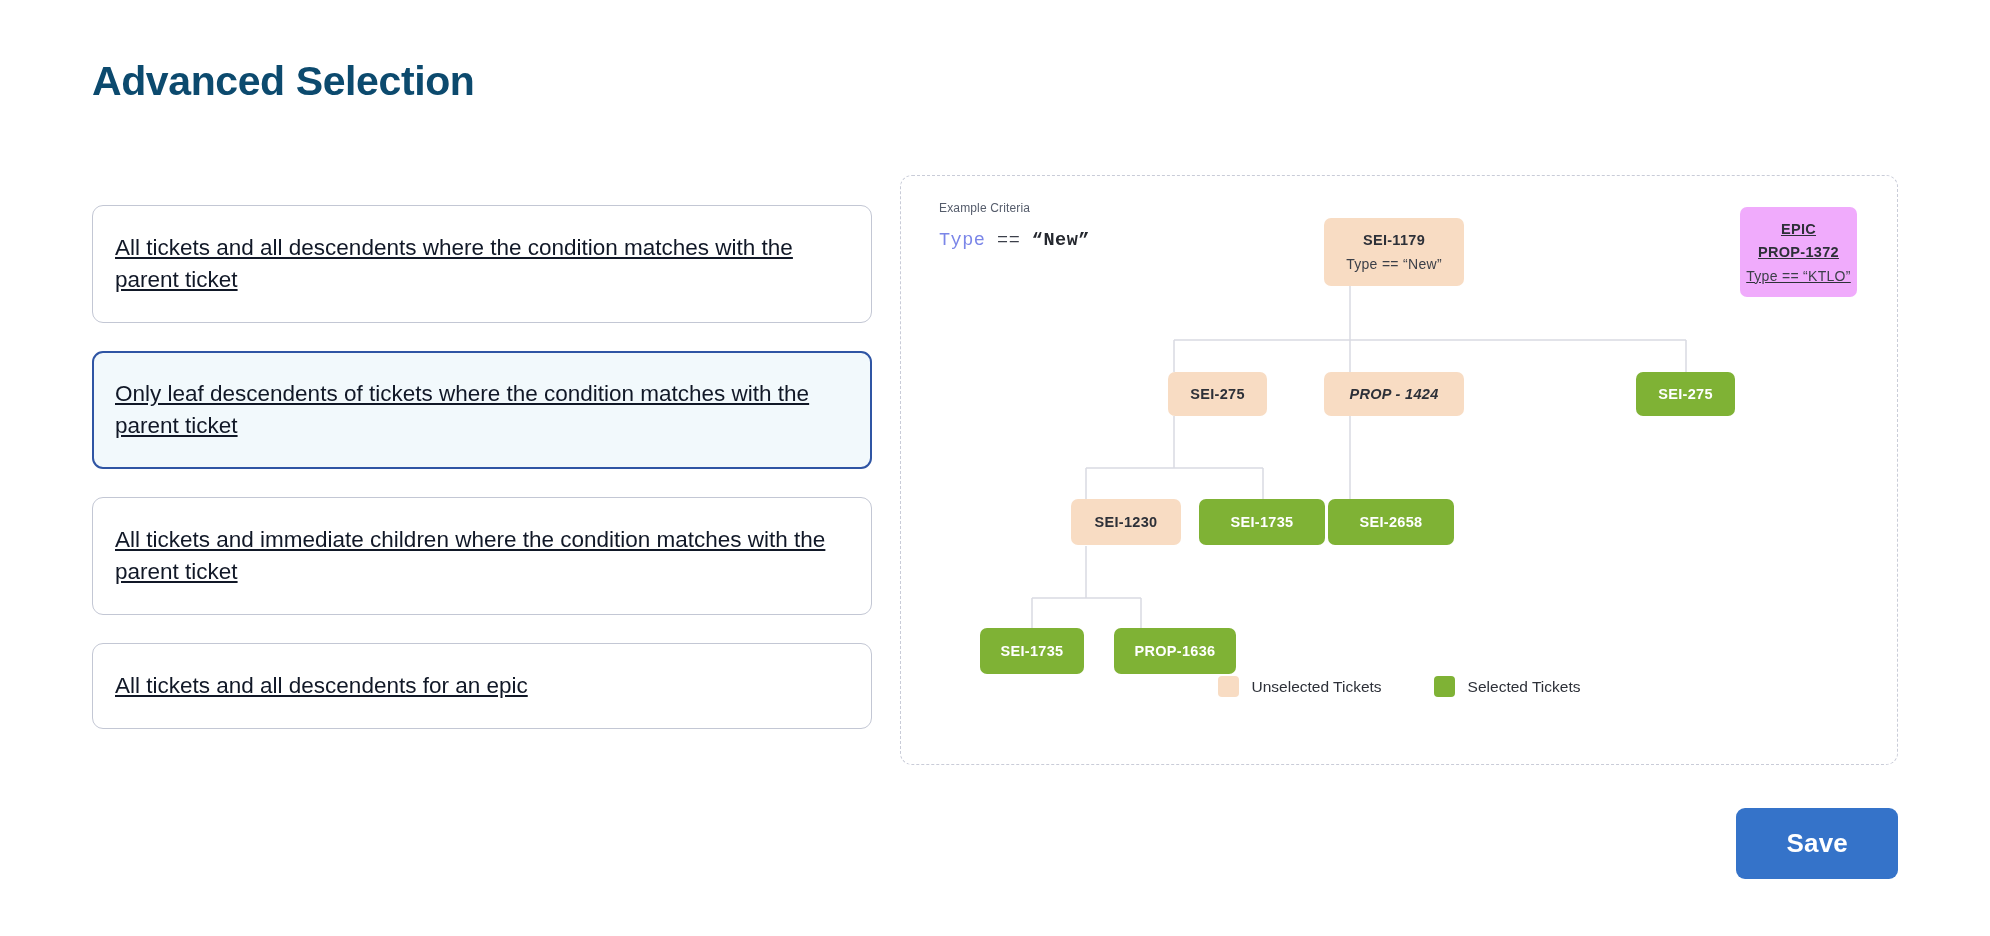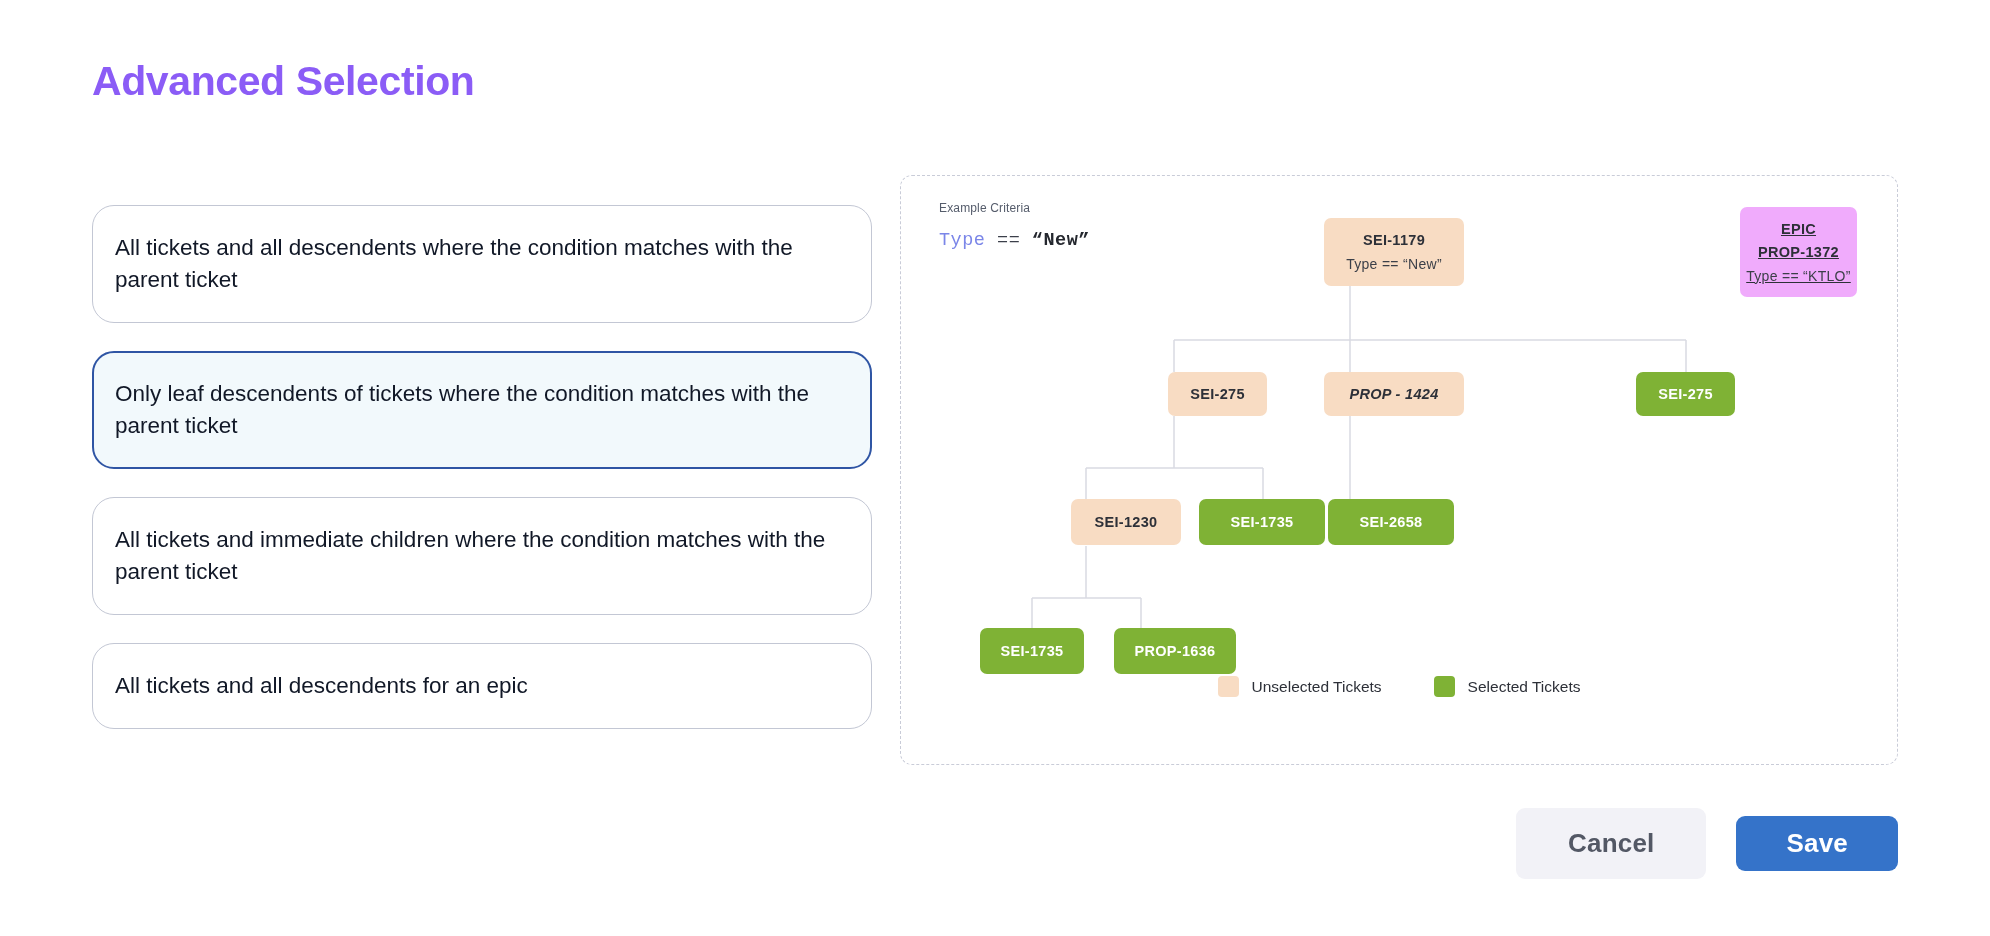--- a/index.html
+++ b/index.html
@@ -16,43 +16,44 @@
     overflow: hidden;
   }
 
   .page-title {
     position: absolute;
     left: 92px;
     top: 58px;
     font-size: 41px;
     font-weight: bold;
     letter-spacing: -0.4px;
-    color: #8b5cf6;
+    color: #0c4a6e;
   }
 
   
   .options {
     position: absolute;
     left: 92px;
     top: 205px;
     width: 780px;
     display: flex;
     flex-direction: column;
     gap: 28px;
   }
   .option-card {
     box-sizing: border-box;
     border: 1px solid #c3c7d4;
-    border-radius: 22px;
+    border-radius: 11px;
     background: #ffffff;
     padding: 26px 24px 26px 22px;
     font-size: 22.5px;
     line-height: 1.42;
     color: #111827;
     cursor: pointer;
+    text-decoration: underline;
   }
   .option-card.one-line {
     padding-top: 26px;
     padding-bottom: 26px;
   }
   .option-card.selected {
     border: 2px solid #2f55a4;
     background: #f2f9fc;
     padding: 25px 23px 25px 21px;
   }
@@ -156,21 +157,21 @@
     cursor: pointer;
   }
   .btn-cancel {
     background: #f2f2f7;
     color: #535865;
     padding: 20px 52px;
   }
   .btn-save {
     background: #3573c9;
     color: #ffffff;
-    padding: 12px 50px;
+    padding: 20px 50px;
   }
 </style>
 </head>
 <body>
 
 <div class="page-title">Advanced Selection</div>
 
 <div class="options">
   <div class="option-card">
     <span>All tickets and all descendents where the condition matches with the parent ticket</span>
@@ -268,15 +269,14 @@
       <span>Unselected Tickets</span>
     </div>
     <div class="legend-item">
       <span class="swatch" style="background:#7fb235;"></span>
       <span>Selected Tickets</span>
     </div>
   </div>
 </div>
 
 <div class="footer">
-  <button class="btn btn-cancel">Cancel</button>
   <button class="btn btn-save">Save</button>
 </div>
 
 </body></html>

